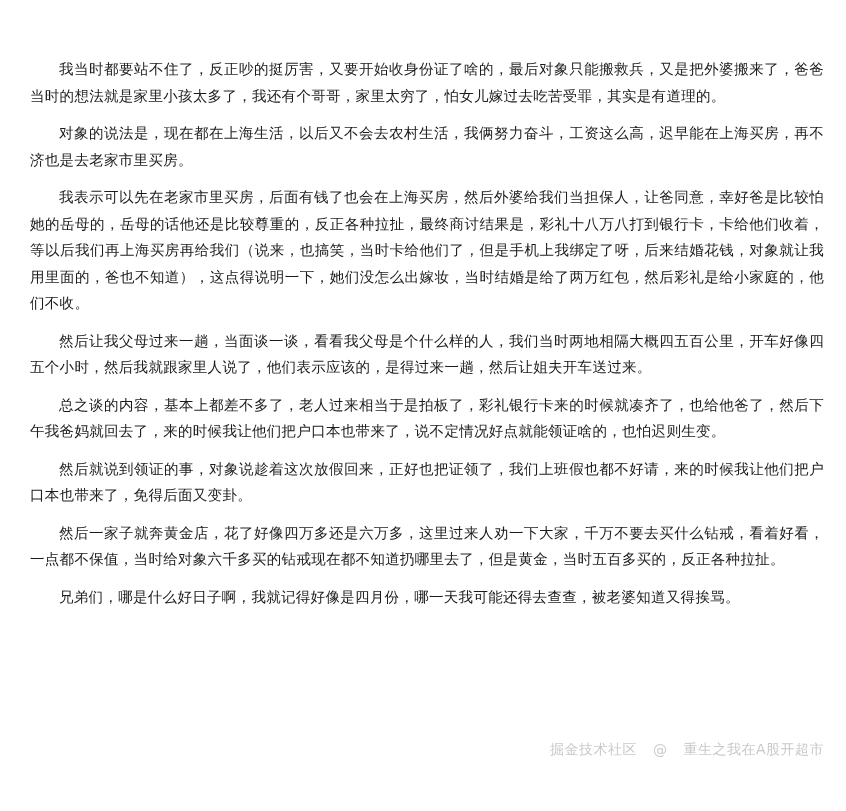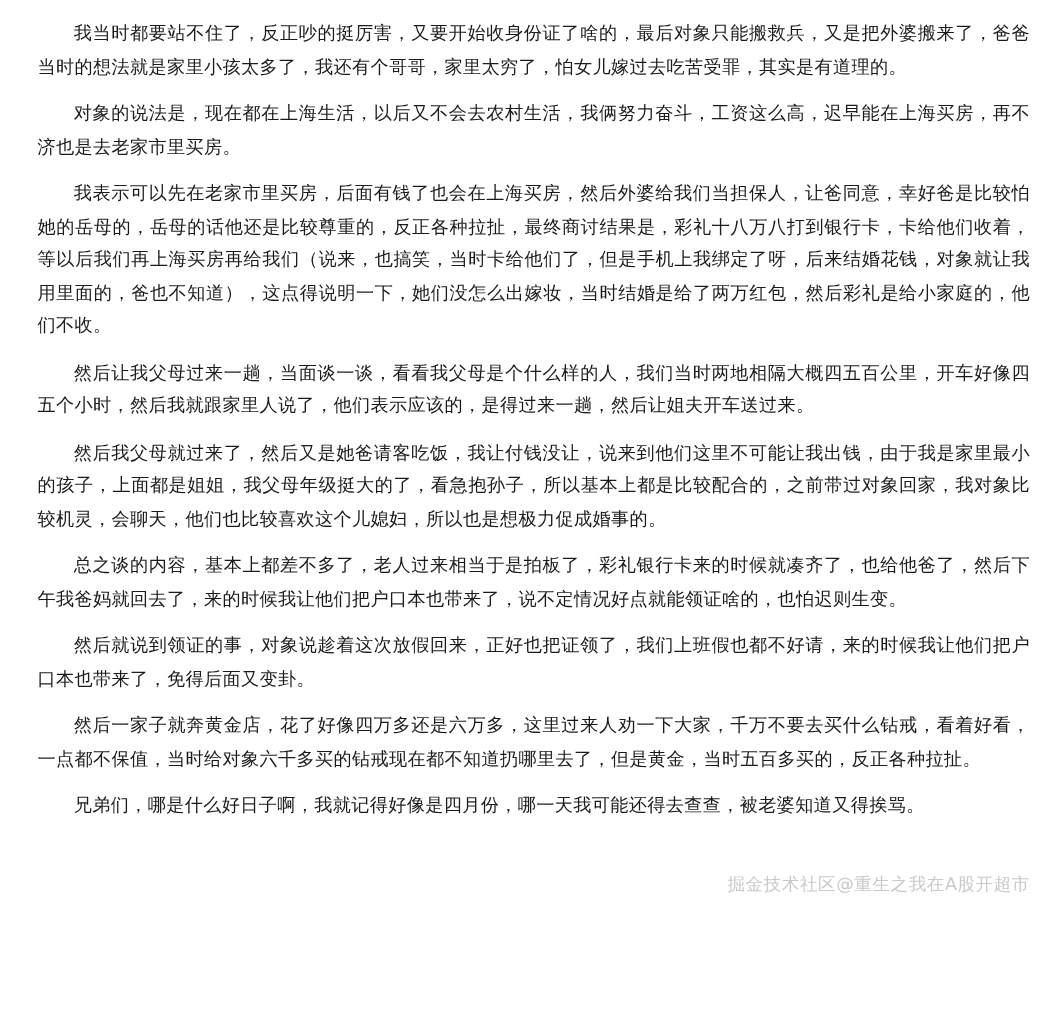--- a/index.html
+++ b/index.html
@@ -14,20 +14,21 @@
     color: #1a1a1a;
     position: relative;
     overflow: hidden;
   }
   .page {
     box-sizing: border-box;
     width: 846px;
     height: 727px;
     padding: 14px 22px 0 30px;
     position: relative;
+    margin-top: 42px;
   }
   .para {
     font-size: 14.5px;
     line-height: 26.5px;
     text-align: justify;
     text-justify: inter-ideograph;
     margin: 0 0 11px 0;
     text-indent: 2em;
     letter-spacing: 0.3px;
     color: #1b1b1b;
@@ -38,35 +39,34 @@
   .watermark {
     position: absolute;
     right: 22px;
     bottom: 10px;
     font-size: 14px;
     color: #c9c9c9;
     letter-spacing: 0.5px;
     white-space: nowrap;
     display: flex;
     align-items: center;
-    gap: 0;
+    gap: 16px;
   }
   .watermark .wm-at {
     color: #c9c9c9;
   }
 </style>
 </head>
 <body>
 
 <div class="page">
   <p class="para">我当时都要站不住了，反正吵的挺厉害，又要开始收身份证了啥的，最后对象只能搬救兵，又是把外婆搬来了，爸爸当时的想法就是家里小孩太多了，我还有个哥哥，家里太穷了，怕女儿嫁过去吃苦受罪，其实是有道理的。</p>
   <p class="para">对象的说法是，现在都在上海生活，以后又不会去农村生活，我俩努力奋斗，工资这么高，迟早能在上海买房，再不济也是去老家市里买房。</p>
   <p class="para">我表示可以先在老家市里买房，后面有钱了也会在上海买房，然后外婆给我们当担保人，让爸同意，幸好爸是比较怕她的岳母的，岳母的话他还是比较尊重的，反正各种拉扯，最终商讨结果是，彩礼十八万八打到银行卡，卡给他们收着，等以后我们再上海买房再给我们（说来，也搞笑，当时卡给他们了，但是手机上我绑定了呀，后来结婚花钱，对象就让我用里面的，爸也不知道），这点得说明一下，她们没怎么出嫁妆，当时结婚是给了两万红包，然后彩礼是给小家庭的，他们不收。</p>
   <p class="para">然后让我父母过来一趟，当面谈一谈，看看我父母是个什么样的人，我们当时两地相隔大概四五百公里，开车好像四五个小时，然后我就跟家里人说了，他们表示应该的，是得过来一趟，然后让姐夫开车送过来。</p>
-  <p class="para">然后我父母就过来了，然后又是她爸请客吃饭，我让付钱没让，说来到他们这里不可能让我出钱，由于我是家里最小的孩子，上面都是姐姐，我父母年级挺大的了，看急抱孙子，所以基本上都是比较配合的，之前带过对象回家，我对象比较机灵，会聊天，他们也比较喜欢这个儿媳妇，所以也是想极力促成婚事的。</p>
   <p class="para">总之谈的内容，基本上都差不多了，老人过来相当于是拍板了，彩礼银行卡来的时候就凑齐了，也给他爸了，然后下午我爸妈就回去了，来的时候我让他们把户口本也带来了，说不定情况好点就能领证啥的，也怕迟则生变。</p>
   <p class="para">然后就说到领证的事，对象说趁着这次放假回来，正好也把证领了，我们上班假也都不好请，来的时候我让他们把户口本也带来了，免得后面又变卦。</p>
   <p class="para">然后一家子就奔黄金店，花了好像四万多还是六万多，这里过来人劝一下大家，千万不要去买什么钻戒，看着好看，一点都不保值，当时给对象六千多买的钻戒现在都不知道扔哪里去了，但是黄金，当时五百多买的，反正各种拉扯。</p>
   <p class="para">兄弟们，哪是什么好日子啊，我就记得好像是四月份，哪一天我可能还得去查查，被老婆知道又得挨骂。</p>
 
   <div class="watermark">
     <span>掘金技术社区</span>
     <span class="wm-at">@</span>
     <span>重生之我在A股开超市</span>
   </div>

